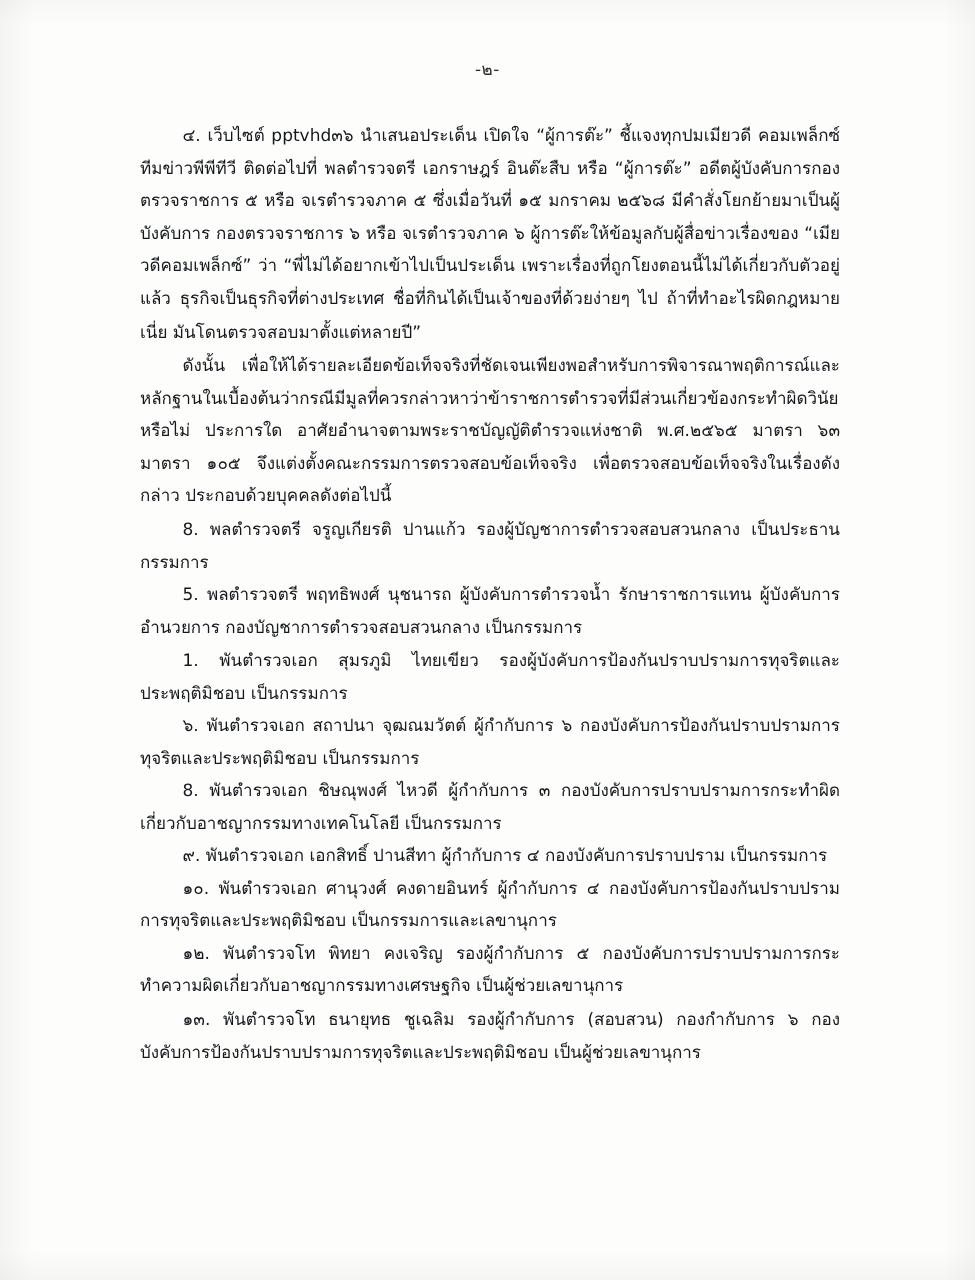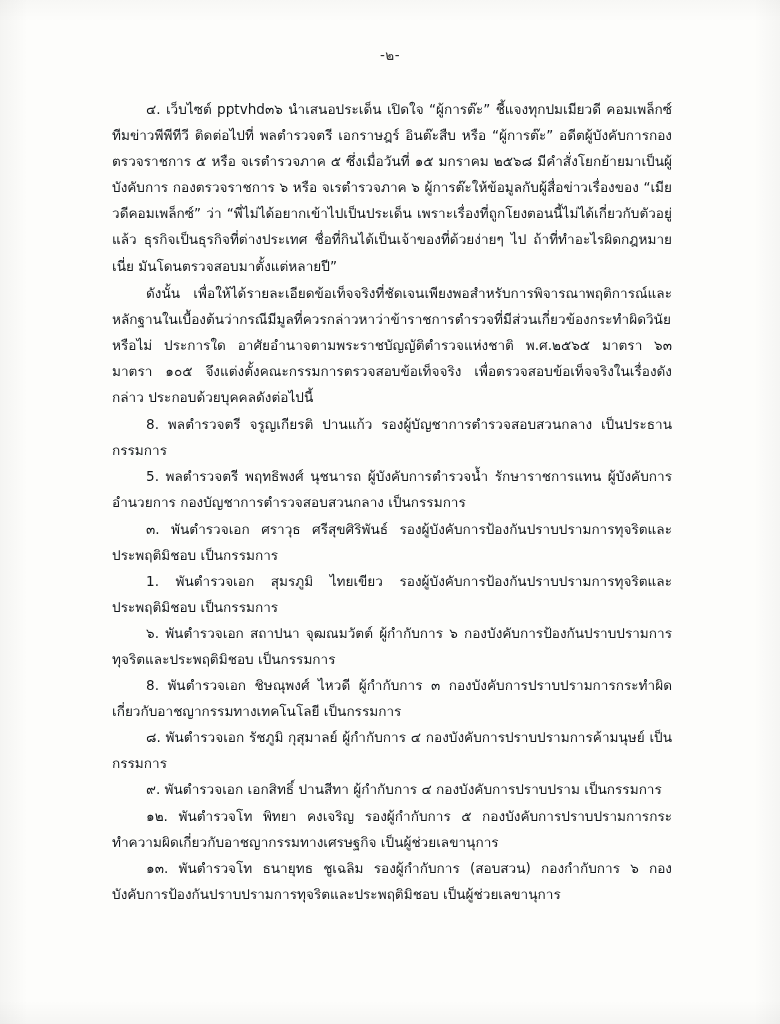--- a/index.html
+++ b/index.html
@@ -69,23 +69,22 @@
   <div class="page-number">-๒-</div>
 
   <div class="body-text">
 
     <p class="para">๔. เว็บไซต์ pptvhd๓๖ นำเสนอประเด็น เปิดใจ “ผู้การต๊ะ” ชี้แจงทุกปมเมียวดี คอมเพล็กซ์ ทีมข่าวพีพีทีวี ติดต่อไปที่ พลตำรวจตรี เอกราษฎร์ อินต๊ะสืบ หรือ “ผู้การต๊ะ” อดีตผู้บังคับการกองตรวจราชการ ๕ หรือ จเรตำรวจภาค ๕ ซึ่งเมื่อวันที่ ๑๕ มกราคม ๒๕๖๘ มีคำสั่งโยกย้ายมาเป็นผู้บังคับการ กองตรวจราชการ ๖ หรือ จเรตำรวจภาค ๖ ผู้การต๊ะให้ข้อมูลกับผู้สื่อข่าวเรื่องของ “เมียวดีคอมเพล็กซ์” ว่า “พี่ไม่ได้อยากเข้าไปเป็นประเด็น เพราะเรื่องที่ถูกโยงตอนนี้ไม่ได้เกี่ยวกับตัวอยู่แล้ว ธุรกิจเป็นธุรกิจที่ต่างประเทศ ชื่อที่กินได้เป็นเจ้าของที่ด้วยง่ายๆ ไป ถ้าที่ทำอะไรผิดกฎหมายเนี่ย มันโดนตรวจสอบมาตั้งแต่หลายปี”</p>
 
     <p class="para">ดังนั้น เพื่อให้ได้รายละเอียดข้อเท็จจริงที่ชัดเจนเพียงพอสำหรับการพิจารณาพฤติการณ์และหลักฐานในเบื้องต้นว่ากรณีมีมูลที่ควรกล่าวหาว่าข้าราชการตำรวจที่มีส่วนเกี่ยวข้องกระทำผิดวินัยหรือไม่ ประการใด อาศัยอำนาจตามพระราชบัญญัติตำรวจแห่งชาติ พ.ศ.๒๕๖๕ มาตรา ๖๓ มาตรา ๑๐๕ จึงแต่งตั้งคณะกรรมการตรวจสอบข้อเท็จจริง เพื่อตรวจสอบข้อเท็จจริงในเรื่องดังกล่าว ประกอบด้วยบุคคลดังต่อไปนี้</p>
 
     <p class="list-item">8. พลตำรวจตรี จรูญเกียรติ ปานแก้ว รองผู้บัญชาการตำรวจสอบสวนกลาง เป็นประธานกรรมการ</p>
     <p class="list-item">5. พลตำรวจตรี พฤทธิพงศ์ นุชนารถ ผู้บังคับการตำรวจน้ำ รักษาราชการแทน ผู้บังคับการอำนวยการ กองบัญชาการตำรวจสอบสวนกลาง เป็นกรรมการ</p>
-    <p class="list-item">๓. พันตำรวจเอก ศราวุธ ศรีสุขศิริพันธ์ รองผู้บังคับการป้องกันปราบปรามการทุจริตและประพฤติมิชอบ เป็นกรรมการ</p>
     <p class="list-item">1. พันตำรวจเอก สุมรภูมิ ไทยเขียว รองผู้บังคับการป้องกันปราบปรามการทุจริตและประพฤติมิชอบ เป็นกรรมการ</p>
     <p class="list-item">๖. พันตำรวจเอก สถาปนา จุฒณมวัตต์ ผู้กำกับการ ๖ กองบังคับการป้องกันปราบปรามการทุจริตและประพฤติมิชอบ เป็นกรรมการ</p>
     <p class="list-item">8. พันตำรวจเอก ชิษณุพงศ์ ไหวดี ผู้กำกับการ ๓ กองบังคับการปราบปรามการกระทำผิดเกี่ยวกับอาชญากรรมทางเทคโนโลยี เป็นกรรมการ</p>
-    <p class="list-item">๘. พันตำรวจเอก รัชภูมิ กุสุมาลย์ ผู้กำกับการ ๔ กองบังคับการปราบปรามการค้ามนุษย์ เป็นกรรมการ</p>
     <p class="list-item">๙. พันตำรวจเอก เอกสิทธิ์ ปานสีทา ผู้กำกับการ ๔ กองบังคับการปราบปราม เป็นกรรมการ</p>
+    <p class="list-item">๑๐. พันตำรวจเอก ศานุวงศ์ คงดายอินทร์ ผู้กำกับการ ๔ กองบังคับการป้องกันปราบปรามการทุจริตและประพฤติมิชอบ เป็นกรรมการและเลขานุการ</p>
     <p class="list-item">๑๒. พันตำรวจโท พิทยา คงเจริญ รองผู้กำกับการ ๕ กองบังคับการปราบปรามการกระทำความผิดเกี่ยวกับอาชญากรรมทางเศรษฐกิจ เป็นผู้ช่วยเลขานุการ</p>
     <p class="list-item">๑๓. พันตำรวจโท ธนายุทธ ชูเฉลิม รองผู้กำกับการ (สอบสวน) กองกำกับการ ๖ กองบังคับการป้องกันปราบปรามการทุจริตและประพฤติมิชอบ เป็นผู้ช่วยเลขานุการ</p>
 
   </div>
 </div>
 
 </body></html>

